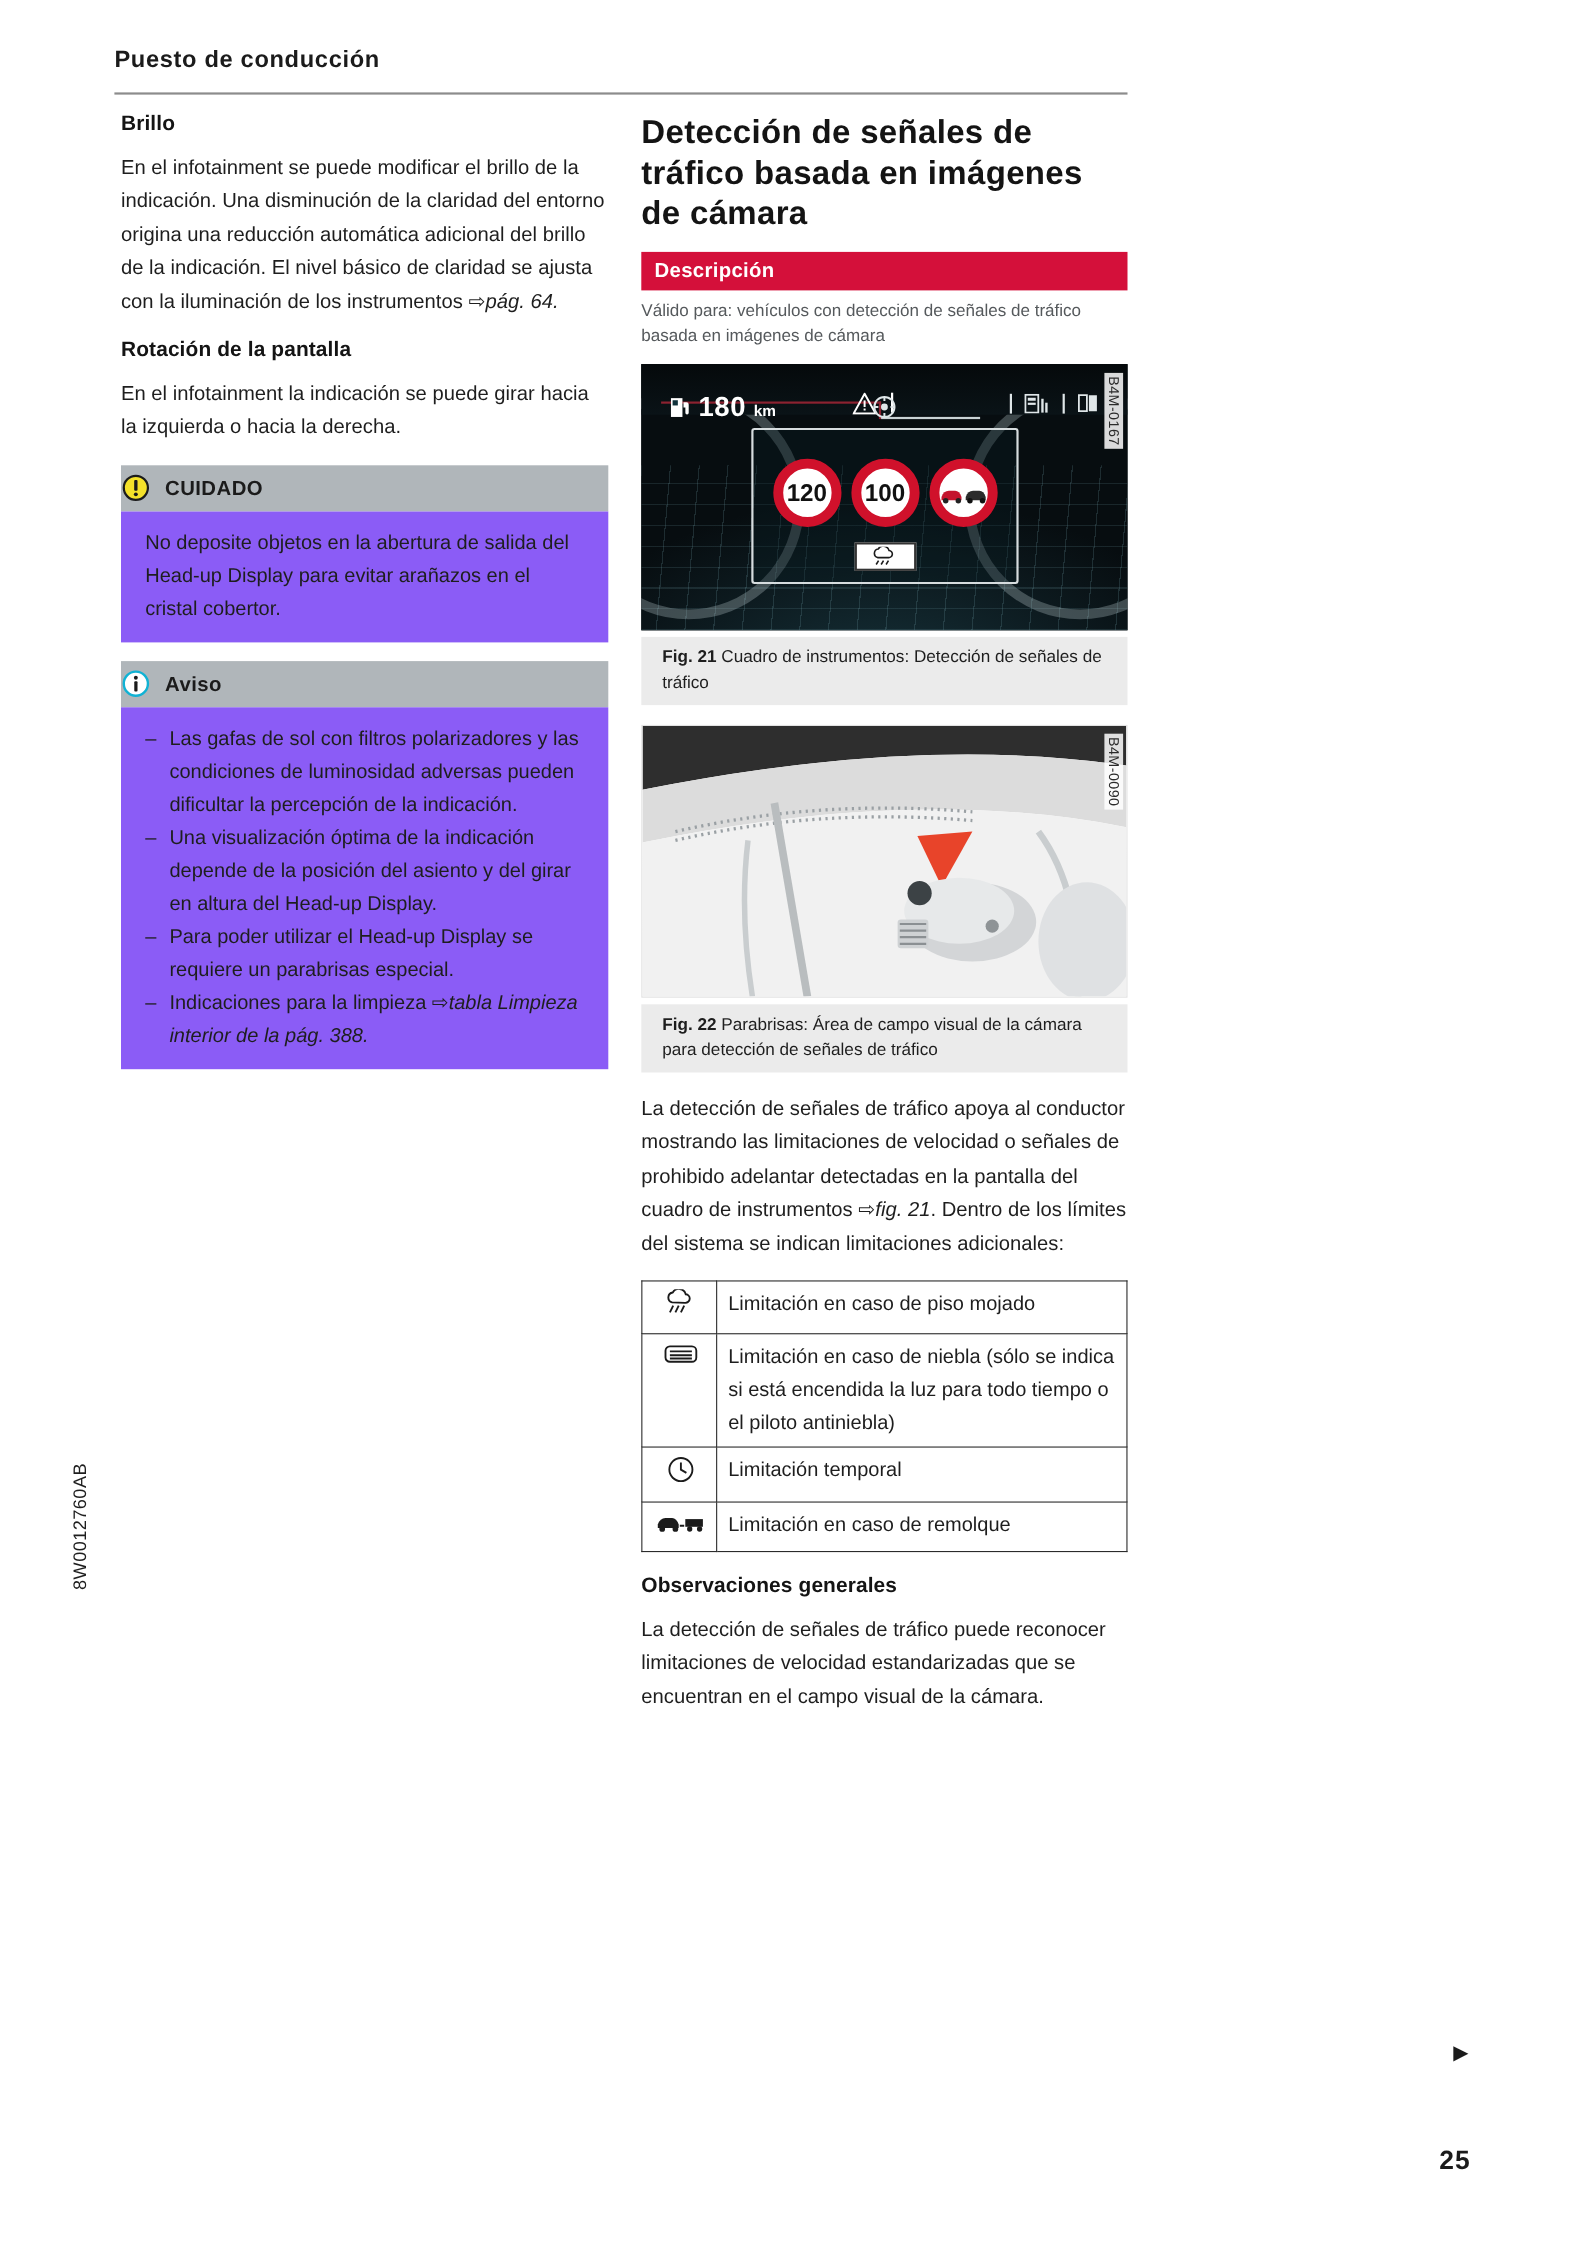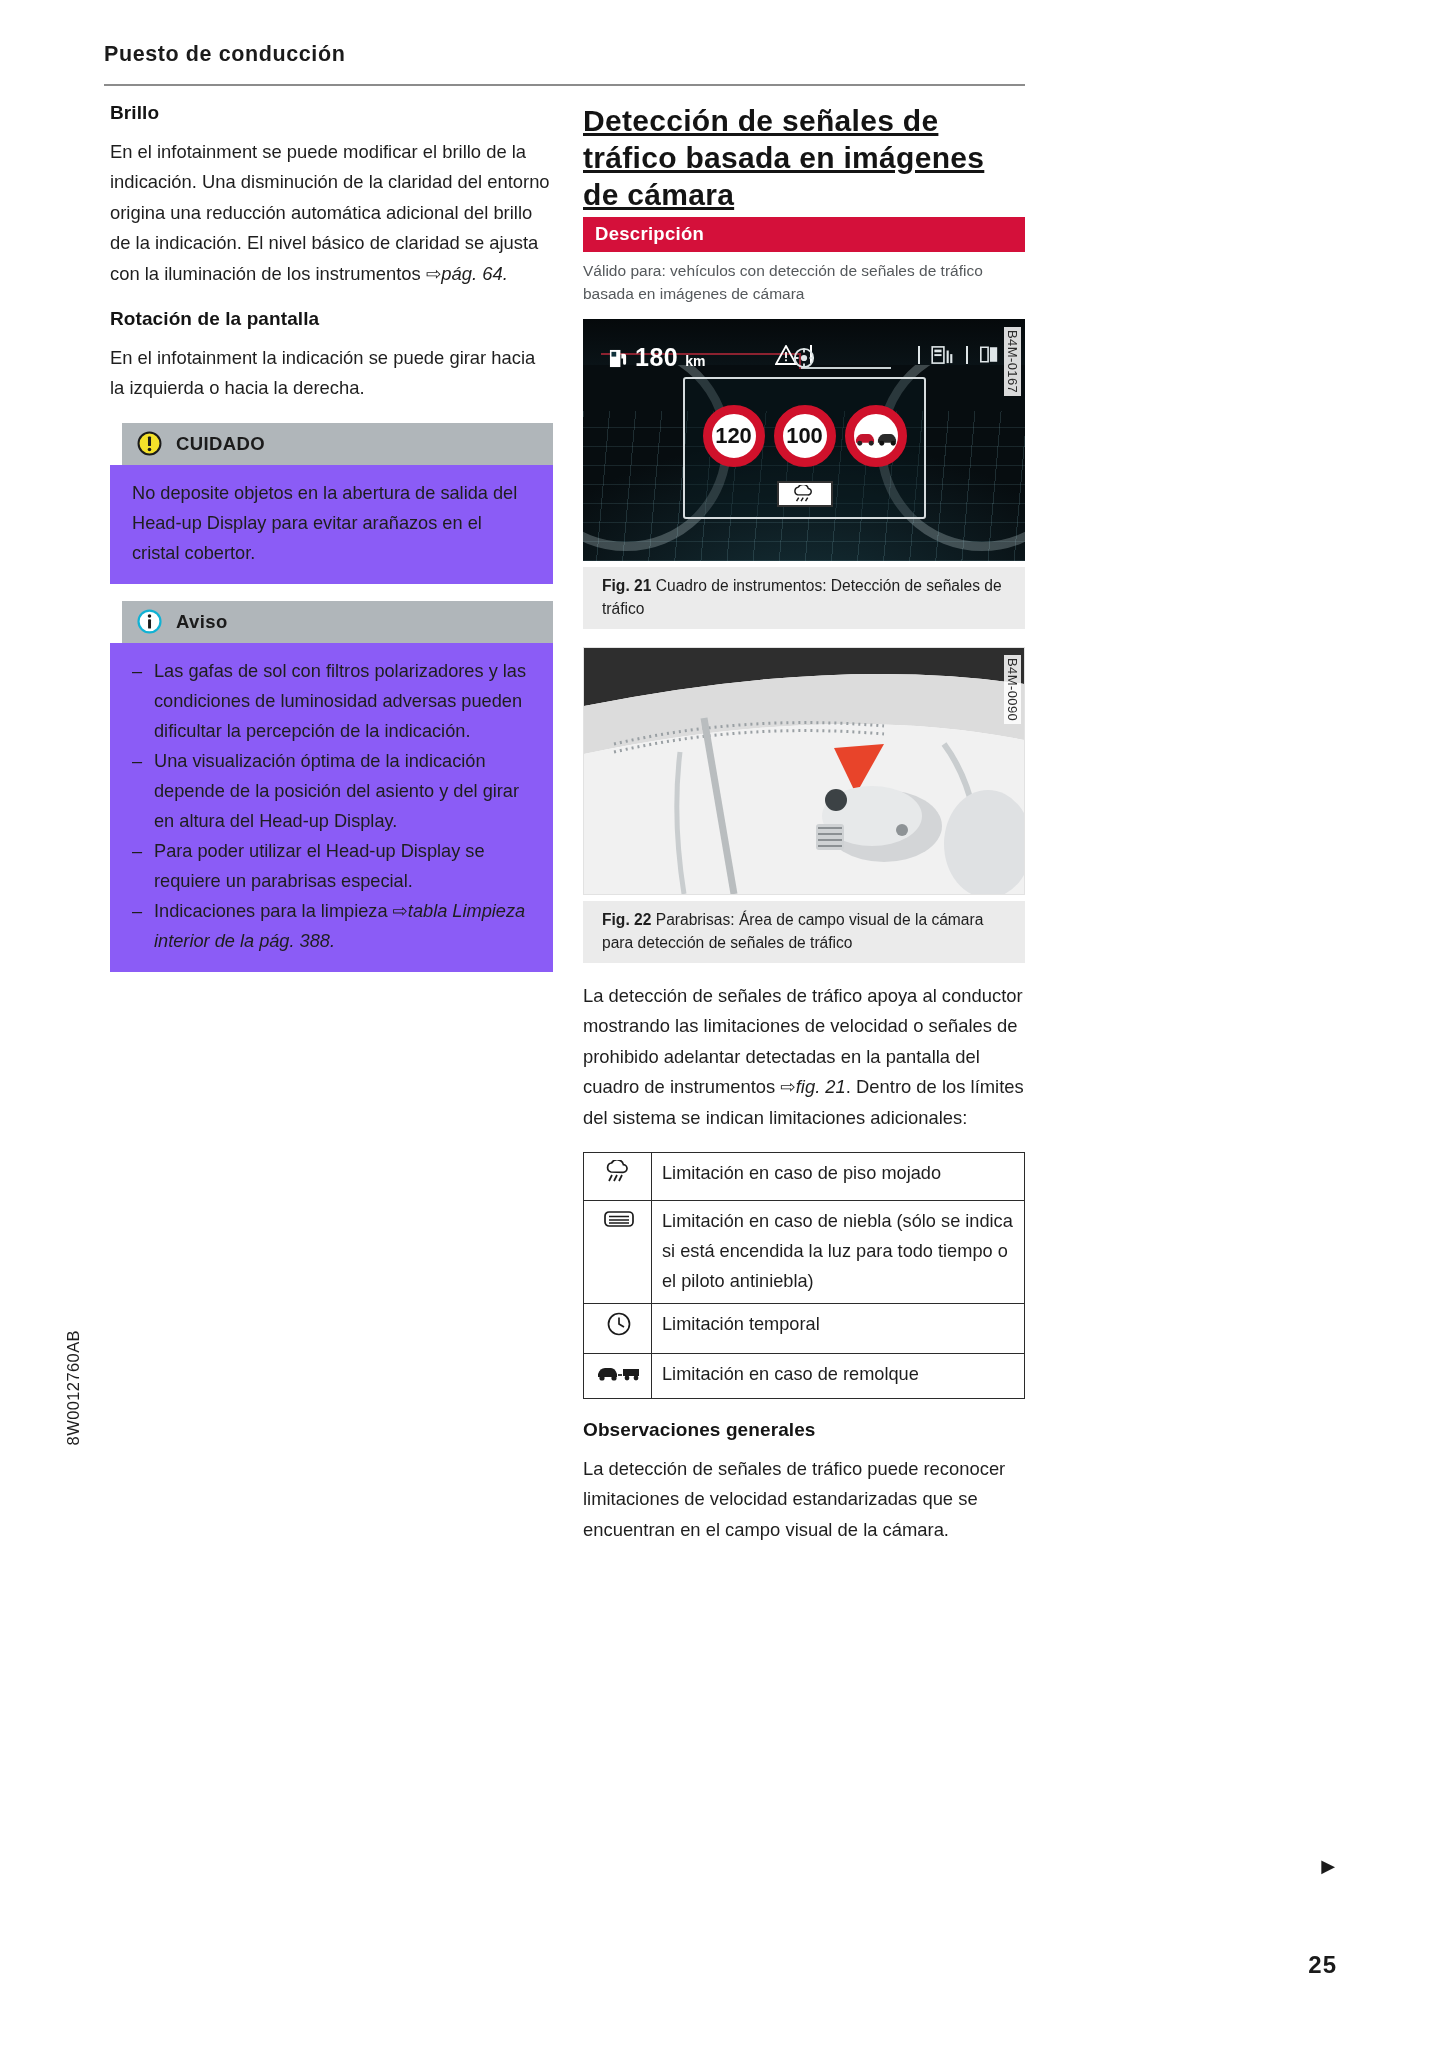--- a/index.html
+++ b/index.html
@@ -36,21 +36,21 @@
     font-size: 18.4px; line-height: 30.4px; color: #1e1e1e;
     margin: 0 0 19px 0;
   }
   .it { font-style: italic; }
   .arrow { font-style: normal; }
 
   
   .notice { margin: 6px 0 17px 0; width: 443px; }
   .notice-head {
     background: #b0b6ba; height: 42px; display: flex; align-items: center;
-    padding-left: 14px; gap: 13px; margin-left: 12px;
+    gap: 13px;
   }
   .notice-title {
     font-size: 18.5px; font-weight: bold; color: #1b1b1b; letter-spacing: .4px;
   }
   .notice-body {
     background: #8b5cf6; padding: 13px 22px 16px 22px;
   }
   .notice-body p { font-size: 18.2px; line-height: 30px; color: #1e1e1e; }
 
   .ico { width: 27px; height: 27px; flex: 0 0 27px; display:block; }
@@ -60,21 +60,21 @@
     font-size: 18.2px; line-height: 30px; color: #1e1e1e;
     padding-left: 22px; position: relative; margin-bottom: 0;
   }
   ul.dash li::before {
     content: "–"; position: absolute; left: 0; top: 0;
   }
 
   
   h1.chapter {
     font-size: 30px; line-height: 37px; font-weight: bold;
-    letter-spacing: .3px; color: #141414; margin: 0 0 4px 0; text-decoration: underline;
+    letter-spacing: .3px; color: #141414; margin: 0 0 16px 0;
   }
   .redbar {
     background: #d4103a; color: #ffffff; font-size: 18.5px; font-weight: bold;
     padding: 6px 0 7px 12px; letter-spacing: .3px; width: 442px;
   }
   .valid {
     font-size: 15.5px; line-height: 23px; color: #55595c;
     margin: 7px 0 14px 0;
   }
 

